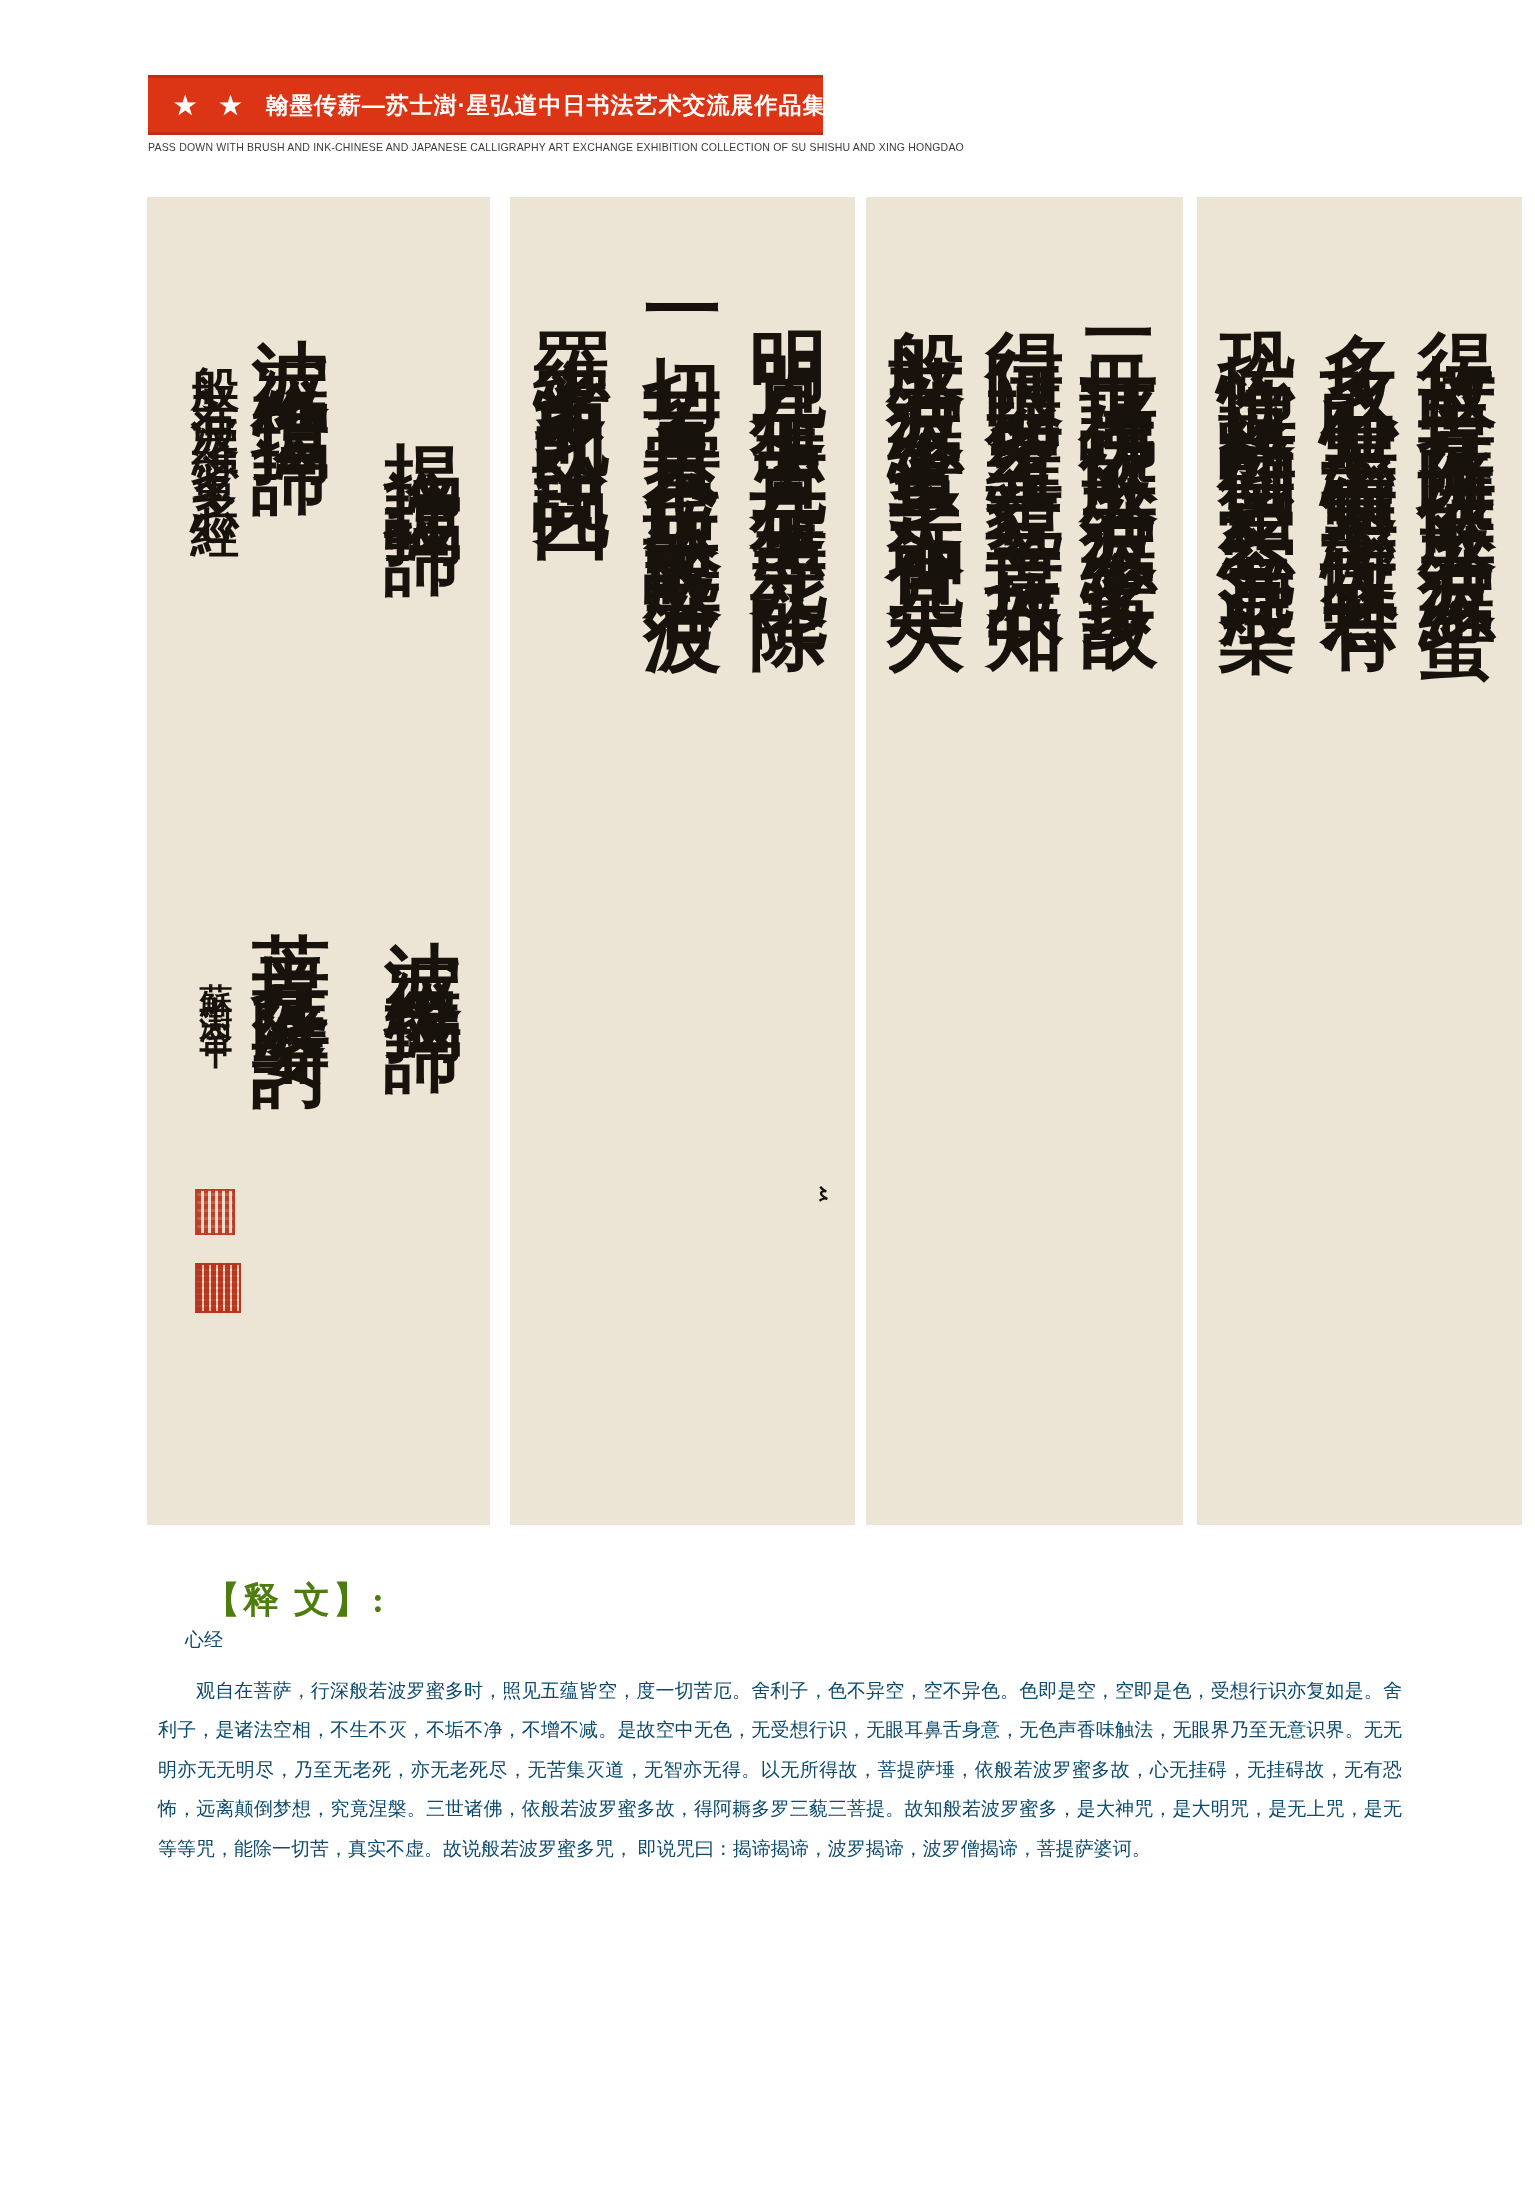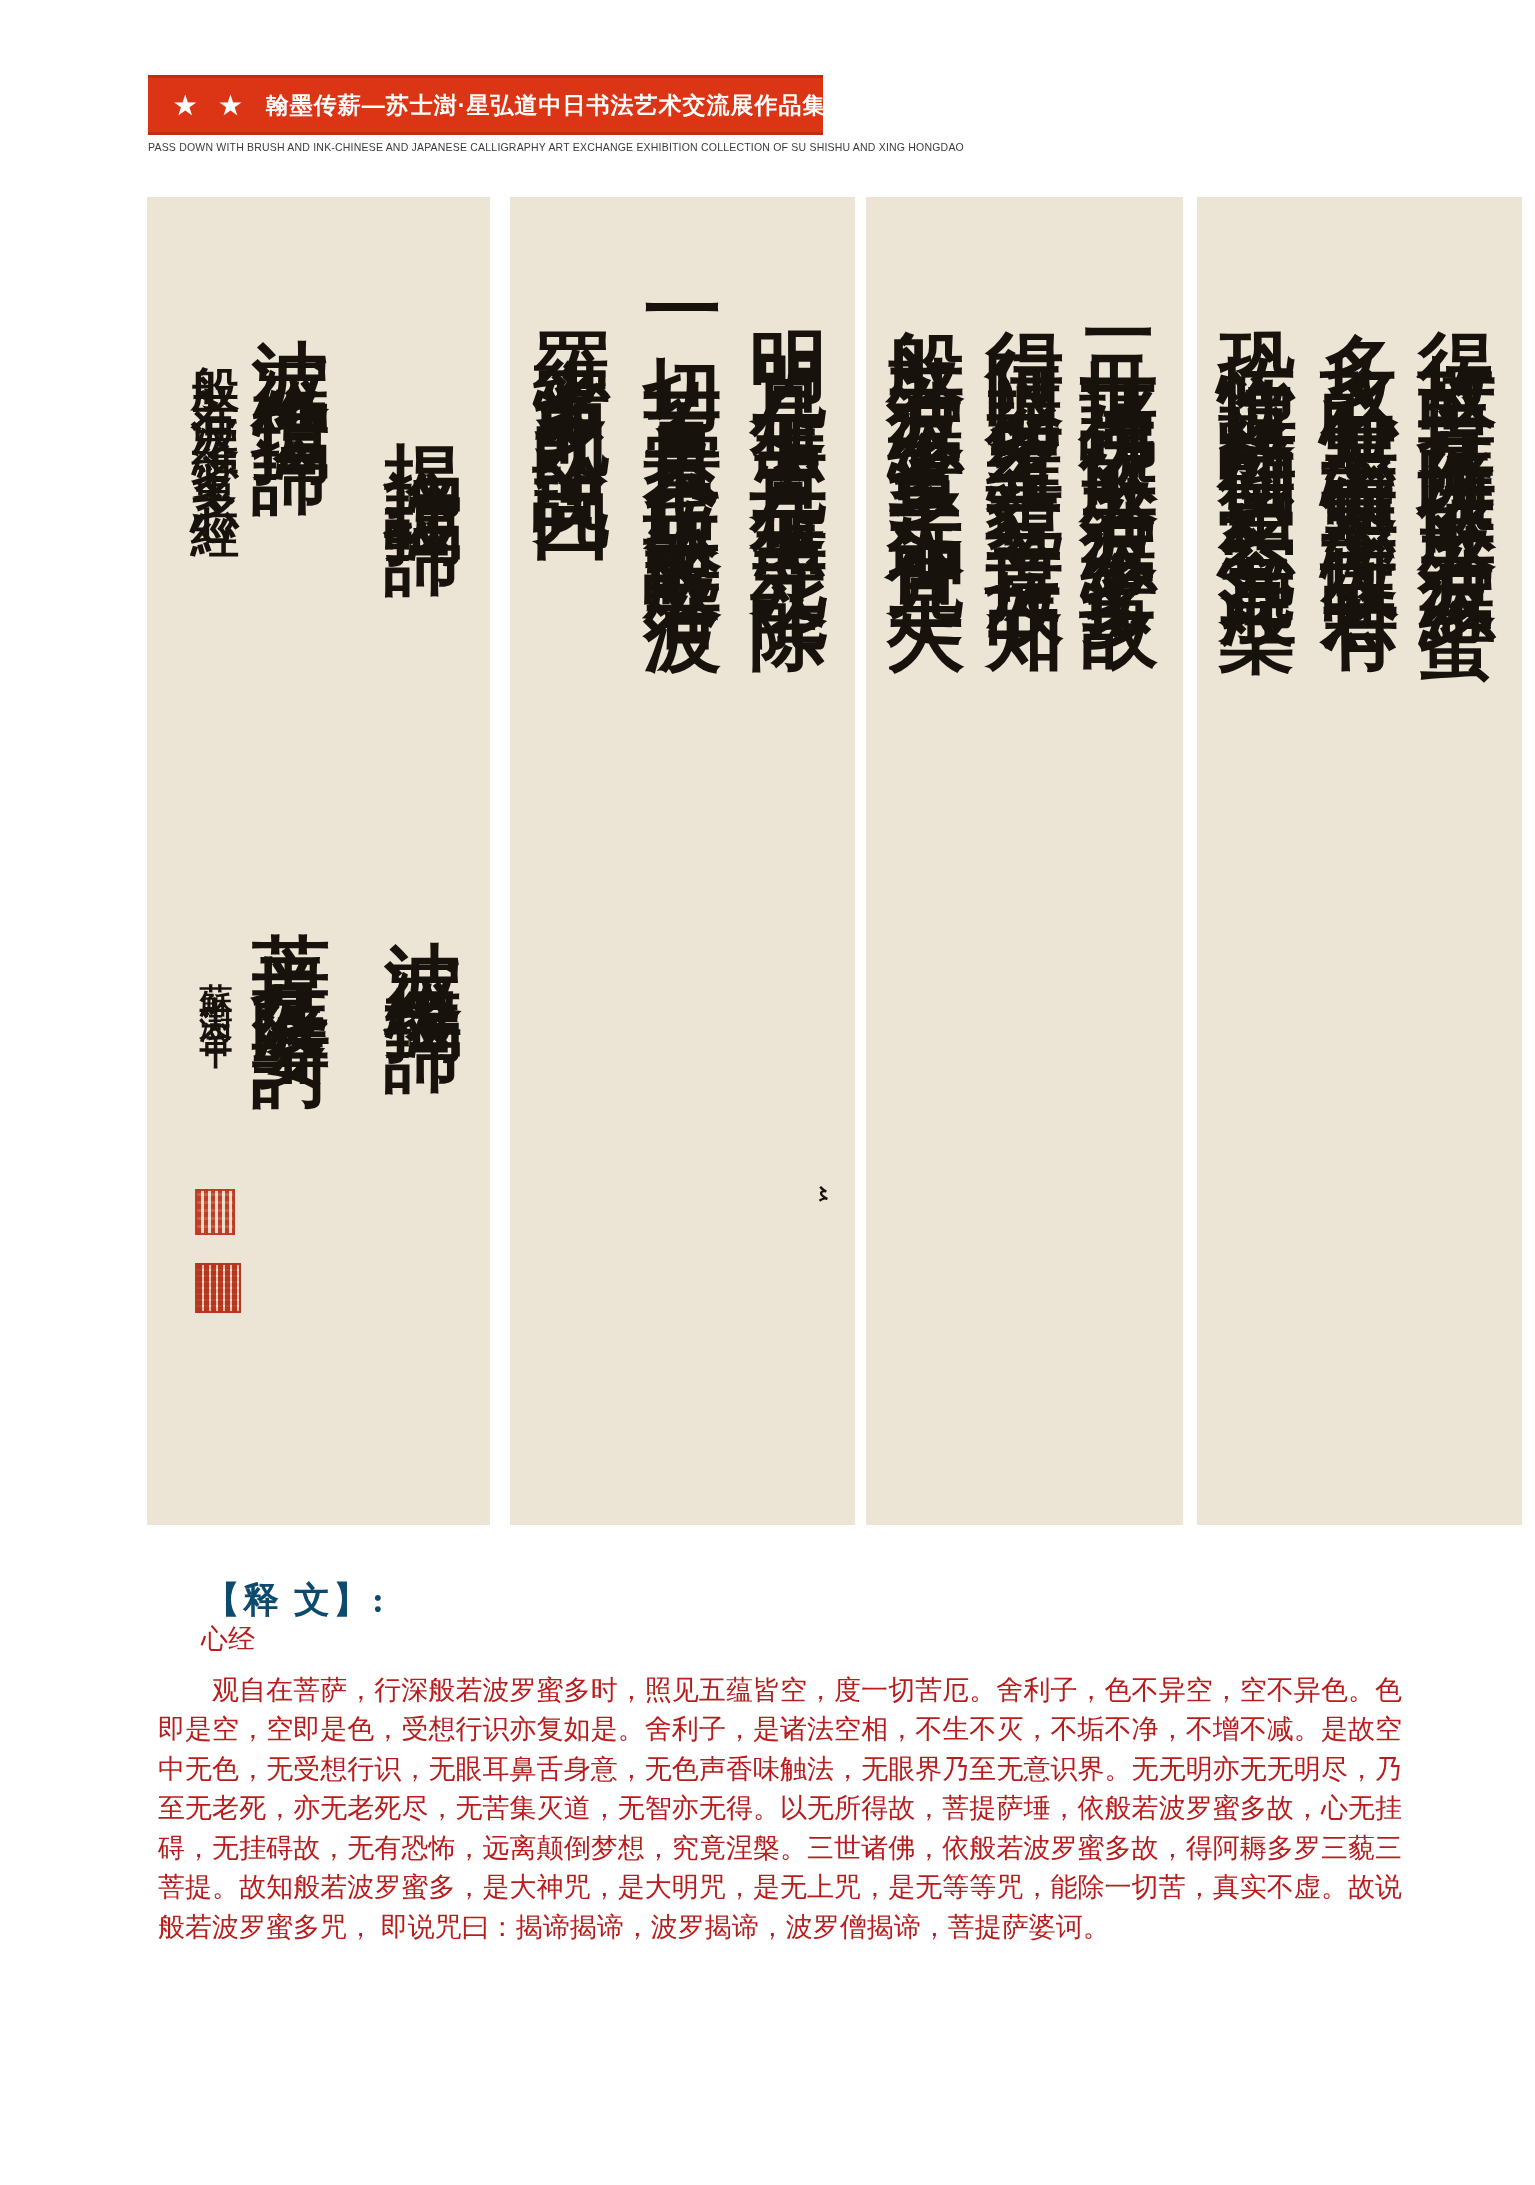--- a/index.html
+++ b/index.html
@@ -53,25 +53,25 @@
   }
   .seal2{
     top:1066px;width:46px;height:50px;border:2px solid rgba(183,52,28,.95);
     background:
       repeating-linear-gradient(90deg, rgba(183,52,28,.92) 0 5px, rgba(236,228,212,.75) 5px 7px),
       repeating-linear-gradient(0deg, rgba(183,52,28,.9) 0 4px, rgba(236,228,212,.7) 4px 6px);
   }
   
   .shiwen-label{
     position:absolute;left:204px;top:1576px;font-size:36px;font-weight:bold;
-    color:#0c4a6e;letter-spacing:3px;
+    color:#4d7c0f;letter-spacing:3px;
   }
   .transcript{
     position:absolute;left:147px;top:1620px;width:1266px;
-    font-size:27px;line-height:39.5px;color:#b91c1c;
+    font-size:19px;line-height:39.5px;color:#0c4a6e;
     text-align:justify;
   }
   .t-line{text-indent:2em;}
   .t-body{text-indent:2em;margin:11px;}
 </style>
 </head>
 <body>
 
 <div class="banner">
   <span class="stars">★ ★</span>

